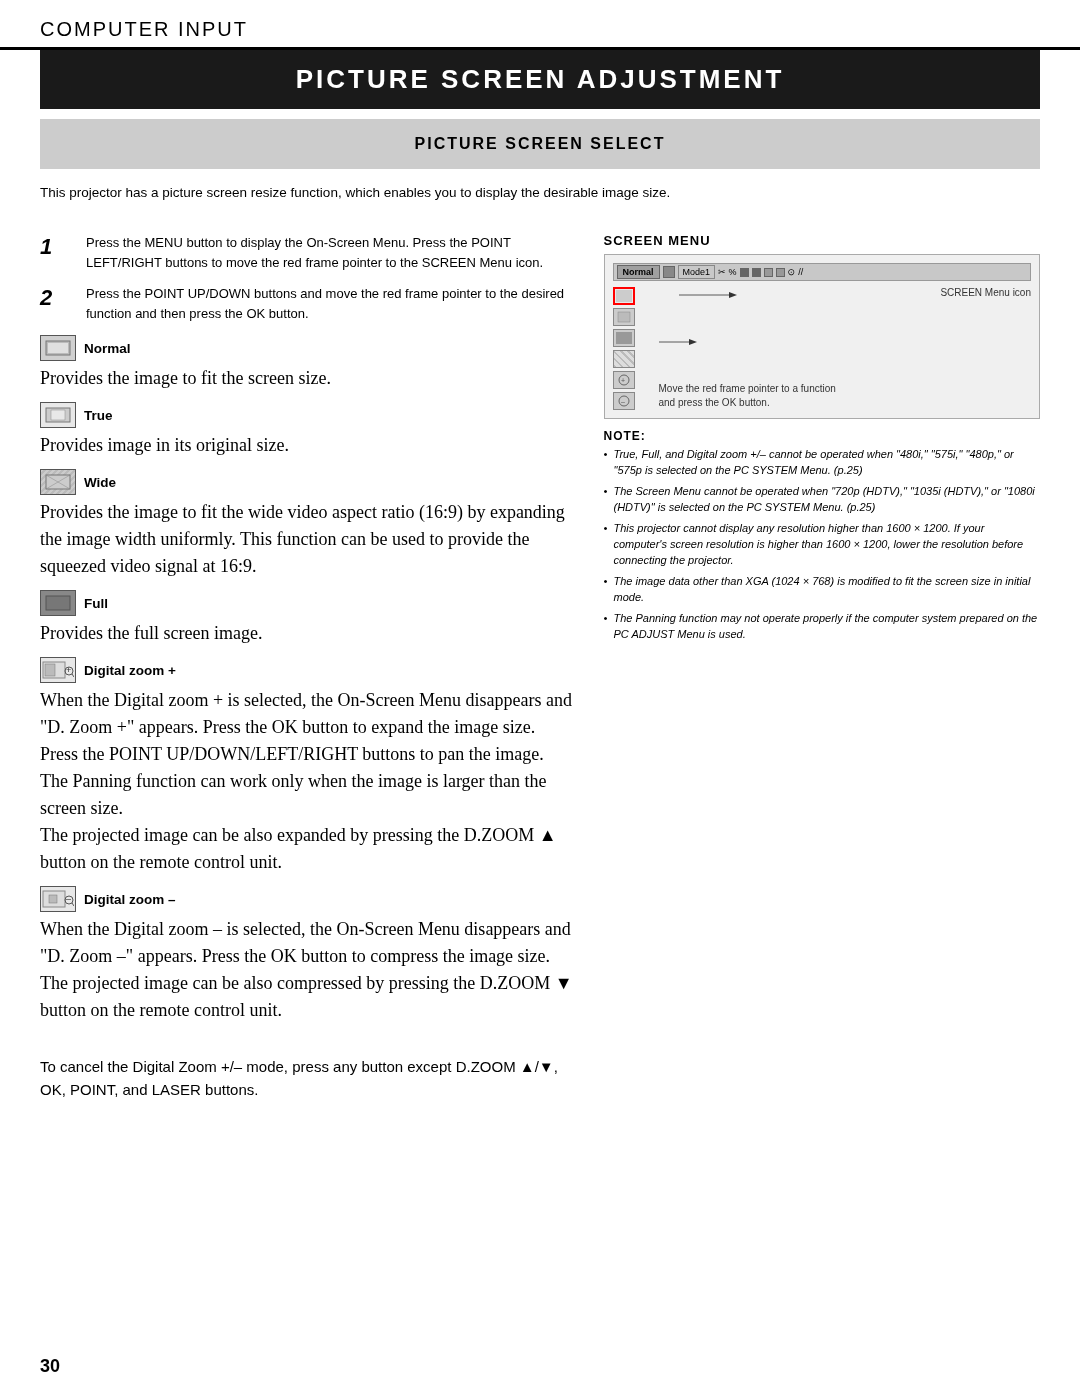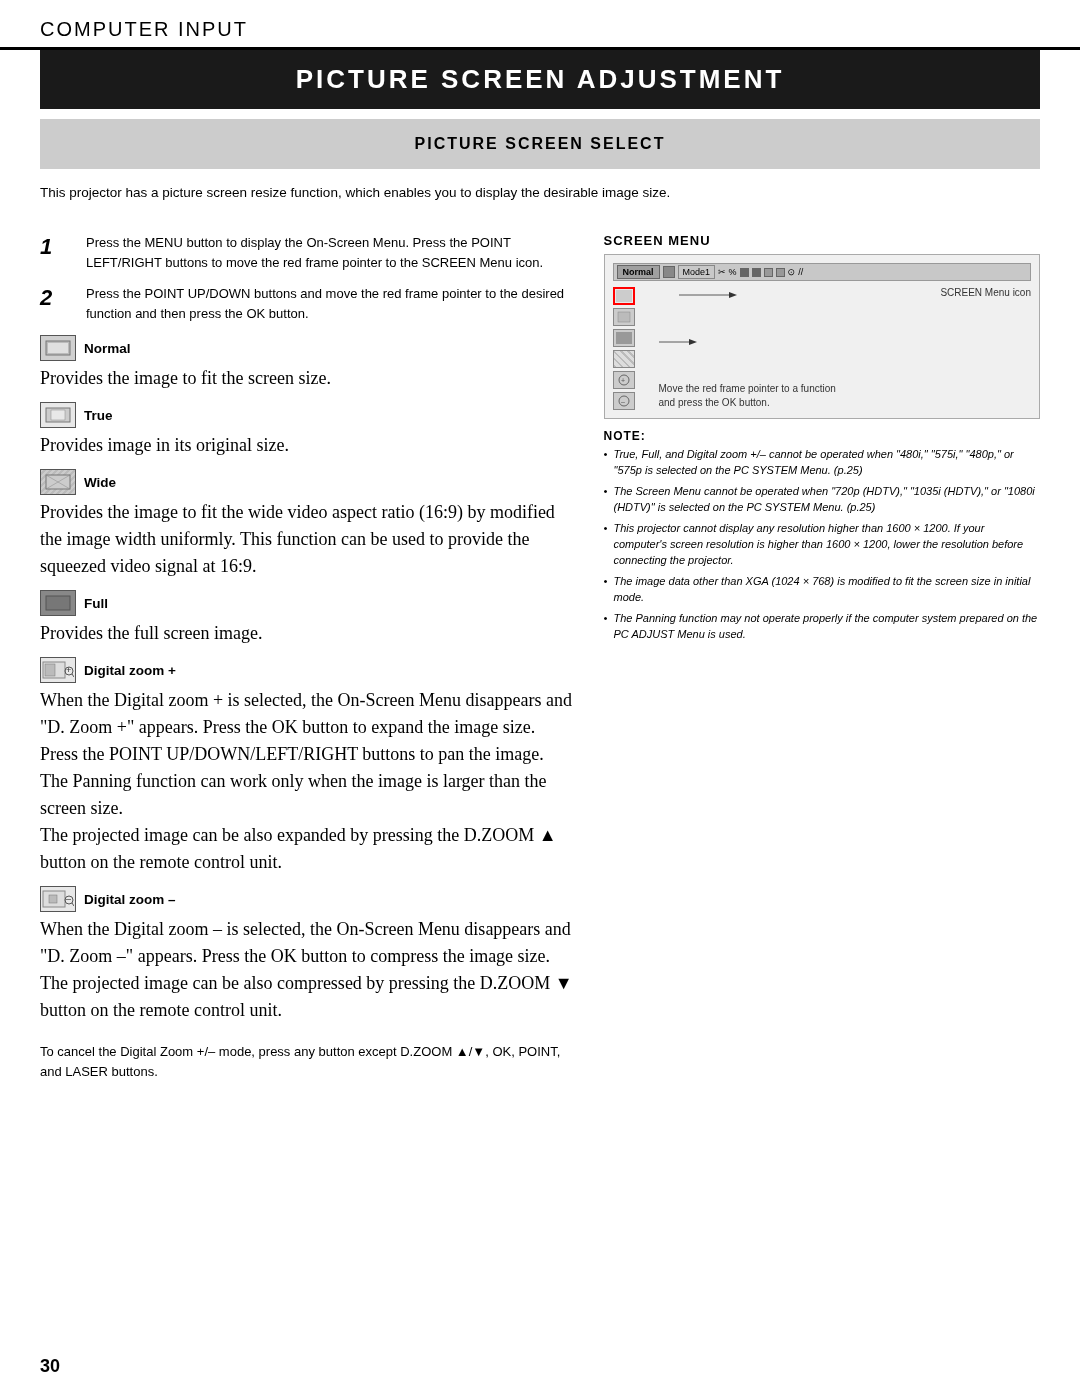--- a/index.html
+++ b/index.html
@@ -334,21 +334,21 @@
       <div class="feature-label-row">
         <div class="feature-icon wide-icon">
           <svg width="28" height="18">
             <rect x="2" y="2" width="24" height="14" fill="#ccc" stroke="#777" stroke-width="1"></rect>
             <line x1="2" y1="2" x2="26" y2="16" stroke="#888" stroke-width="0.5"></line>
             <line x1="26" y1="2" x2="2" y2="16" stroke="#888" stroke-width="0.5"></line>
           </svg>
         </div>
         <span class="feature-name">Wide</span>
       </div>
-      <div class="feature-desc">Provides the image to fit the wide video aspect ratio (16:9) by modified the image width uniformly. This function can be used to provide the squeezed video signal at 16:9.</div>
+      <div class="feature-desc">Provides the image to fit the wide video aspect ratio (16:9) by expanding the image width uniformly. This function can be used to provide the squeezed video signal at 16:9.</div>
     </div>
 
     <div class="feature-item">
       <div class="feature-label-row">
         <div class="feature-icon full-icon">
           <svg width="28" height="18">
             <rect x="2" y="2" width="24" height="14" fill="#777" stroke="#555" stroke-width="1"></rect>
           </svg>
         </div>
         <span class="feature-name">Full</span>
@@ -381,21 +381,21 @@
             <text x="24" y="14" font-size="9" fill="#333">–</text>
             <circle cx="27" cy="12" r="4" fill="none" stroke="#555" stroke-width="1"></circle>
             <line x1="30" y1="15" x2="32" y2="18" stroke="#555" stroke-width="1"></line>
           </svg>
         </div>
         <span class="feature-name">Digital zoom –</span>
       </div>
       <div class="feature-desc">When the Digital zoom – is selected, the On-Screen Menu disappears and "D. Zoom –" appears. Press the OK button to compress the image size.<br>The projected image can be also compressed by pressing the D.ZOOM ▼ button on the remote control unit.</div>
     </div>
 
-    <div style="margin-top: 18px; font-size: 13px; line-height: 1.5;">To cancel the Digital Zoom +/– mode, press any button except D.ZOOM ▲/▼, OK, POINT, and LASER buttons.</div>
+    <div style="margin-top: 32px; font-size: 15px; line-height: 1.5;">To cancel the Digital Zoom +/– mode, press any button except D.ZOOM ▲/▼, OK, POINT, and LASER buttons.</div>
 
   </div>
 
   <div class="right-column">
 
     <div class="screen-menu-section">
       <div class="screen-menu-title">SCREEN MENU</div>
 
       <div style="border: 1px solid #aaa; background: #f0f0f0; padding: 8px; position: relative; margin-bottom: 10px;">
 

